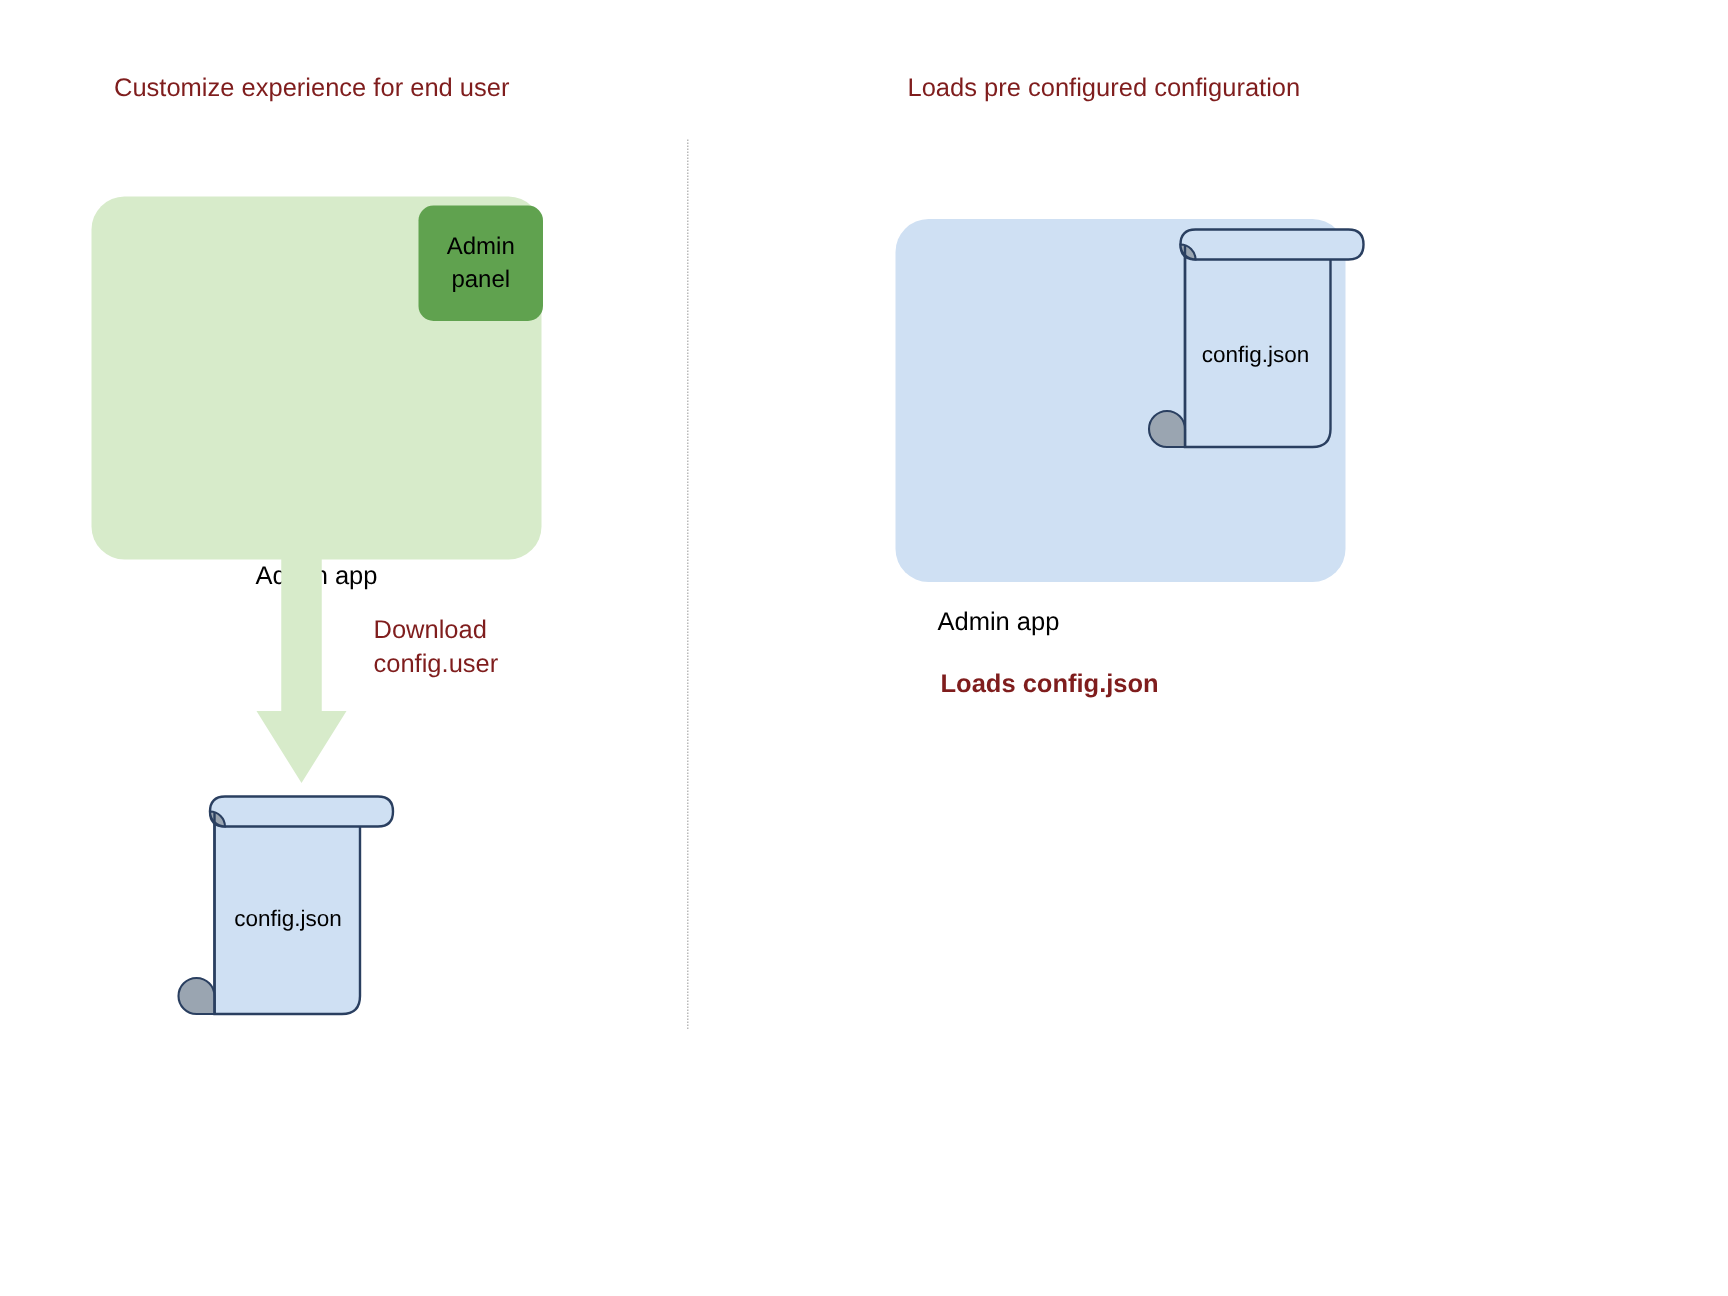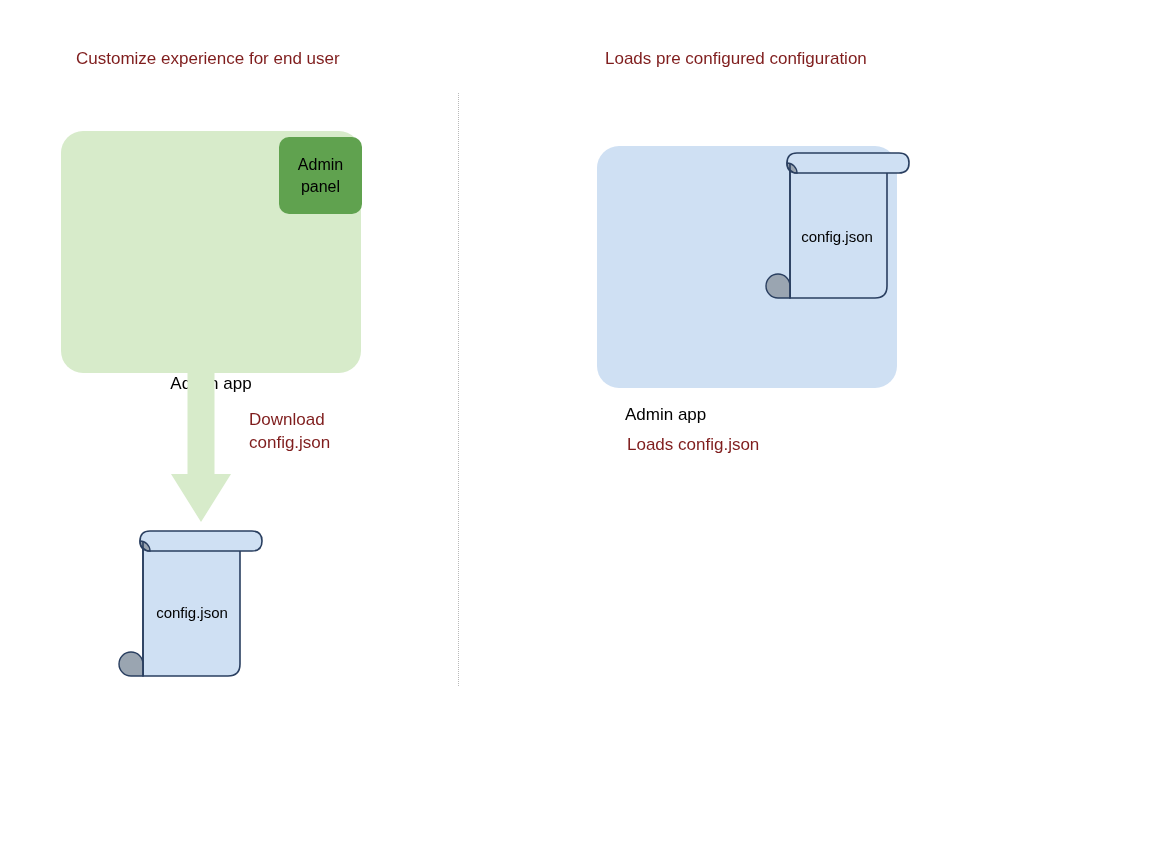--- a/index.html
+++ b/index.html
@@ -122,21 +122,21 @@
     background: #cfe0f3;
     border-radius: 22px;
   }
   #demo-app-label {
     position: absolute;
     left: 28px;
     top: 259px;
     font-size: 17px;
   }
 
-  #loads-caption { left: 627px; top: 434px; }
+  #loads-caption { left: 627px; top: 445px; font-weight: bold; }
 </style>
 </head>
 <body>
 
 <div class="canvas">
 
   <div class="label" id="title-left">Customize experience for end user</div>
 
   <div class="label" id="title-right">Loads pre configured configuration</div>
 
@@ -149,21 +149,21 @@
   <div id="admin-panel">
     <div id="admin-panel-label">Admin
 panel</div>
   </div>
 
   <svg id="download-arrow" viewBox="0 0 68 160">
     <polygon points="20.5,0 47.5,0 47.5,108 64,108 34,156 4,108 20.5,108" fill="#d7ebca"></polygon>
   </svg>
 
   <div class="label" id="arrow-caption">Download
-config.json</div>
+config.user</div>
 
   <svg class="scroll" id="scroll-left" viewBox="0 0 148 162">
 
     <path d="M 25 14 L 122 14 L 122 136 Q 122 148 110 148 L 25 148 Z" fill="#cfe0f3" stroke="#2a3f60" stroke-width="1.6"></path>
 
     <path d="M 32 3 L 134 3 Q 144 3 144 13 Q 144 23 134 23 L 32 23
              Q 22 23 22 13 Q 22 3 32 3 Z" fill="#cfe0f3" stroke="#2a3f60" stroke-width="1.6"></path>
 
     <path d="M 22 13 A 10 10 0 0 0 32 23 A 10 10 0 0 0 22 13 Z" fill="#9aa5b1" stroke="#2a3f60" stroke-width="1.4"></path>
 

